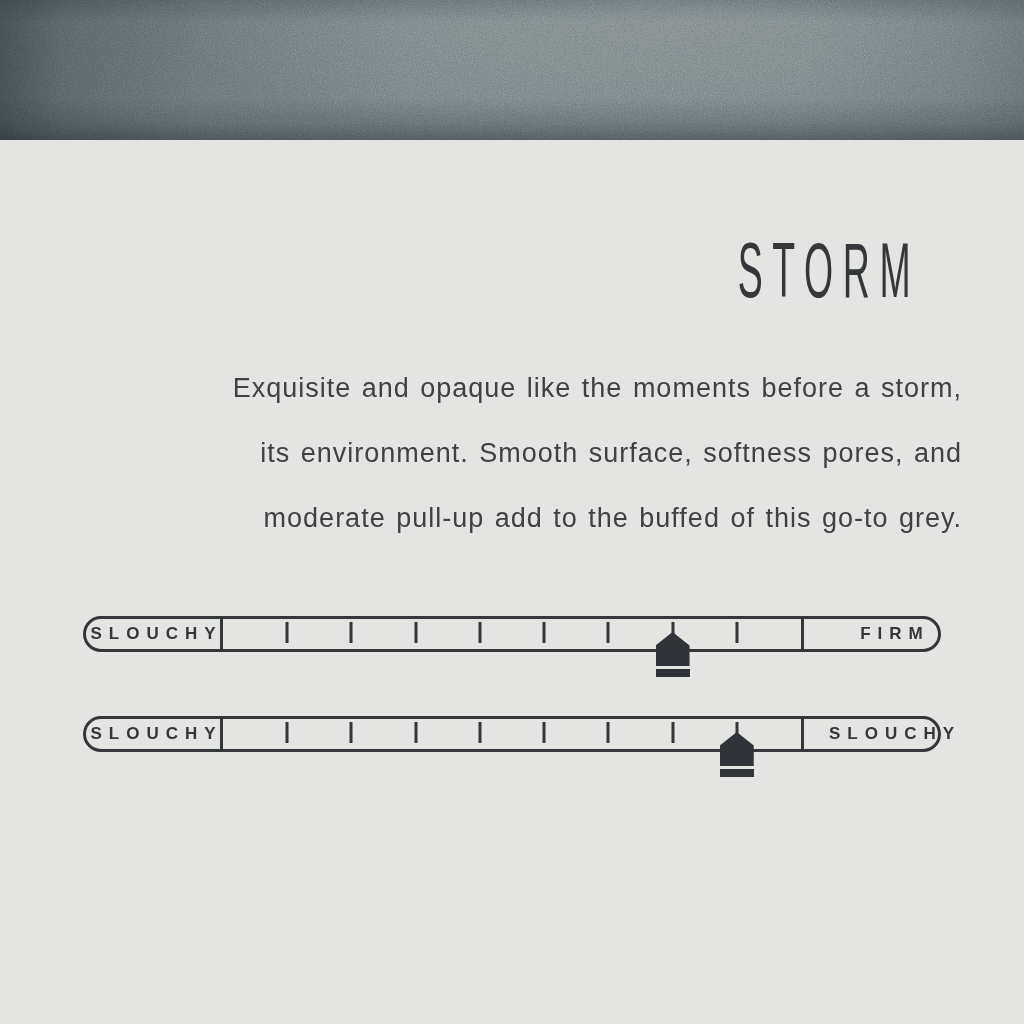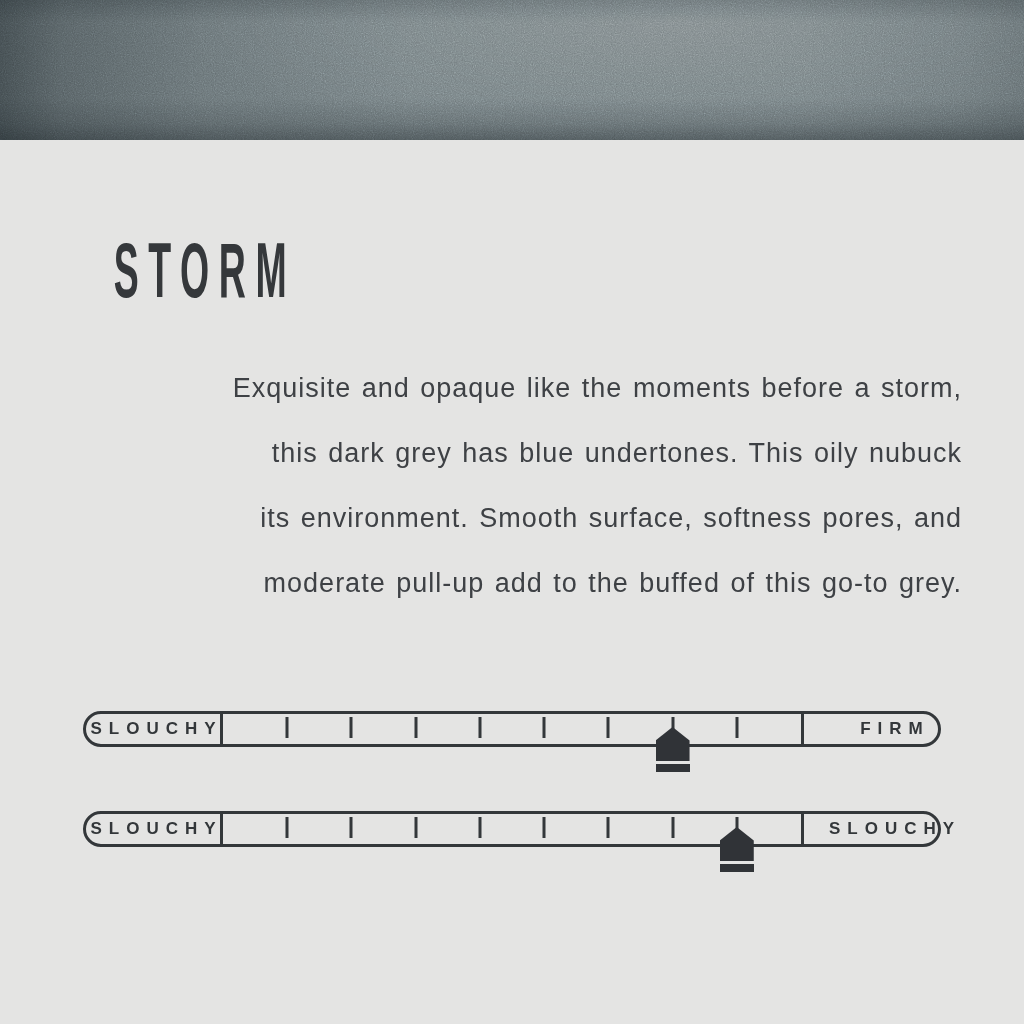--- a/index.html
+++ b/index.html
@@ -33,22 +33,22 @@
   }
   .banner svg.noise{
     position:absolute;inset:0;width:100%;height:100%;
     mix-blend-mode:overlay;opacity:.55;
   }
 
   
   h1.title{
     margin:75px 0 0 0;
     height:110px;line-height:110px;
-    text-align:left;
-    font-size:78px;font-weight:700;
+    text-align:right;
+    font-size:78px;font-weight:400;
     color:#35383b;
     white-space:nowrap;
   }
   h1.title .squeeze{
     display:inline-block;
     letter-spacing:20px;
     padding-left:20px;
     transform:scaleX(0.48);
     transform-origin:50% 50%;
   }
@@ -62,21 +62,21 @@
     letter-spacing:1px;
     word-spacing:2px;
   }
   .desc .line{
     line-height:65px;
     text-align:right;
     white-space:nowrap;
   }
 
   
-  .scales{margin-top:95px;}
+  .scales{margin-top:65px;}
   .scale-row + .scale-row{margin-top:64px;}
   .scale-bar{
     position:relative;
     width:858px;height:36px;
     margin:0 auto;
     border:3px solid var(--ink);
     border-radius:18px;
     display:flex;
   }
   .cap{
@@ -124,21 +124,20 @@
       <rect width="100%" height="100%" filter="url(#grain)"></rect>
     </svg>
   </div>
 
   <h1 class="title">
     <span class="squeeze">STORM</span>
   </h1>
 
   <div class="desc">
     <div class="line">Exquisite and opaque like the moments before a storm,</div>
-    <div class="line">this dark grey has blue undertones. This oily nubuck</div>
     <div class="line">its environment. Smooth surface, softness pores, and</div>
     <div class="line">moderate pull-up add to the buffed of this go-to grey.</div>
   </div>
 
   <div class="scales">
 
     <div class="scale-row">
       <div class="scale-bar">
         <div class="cap left">
           <span class="lbl">SLOUCHY</span>

